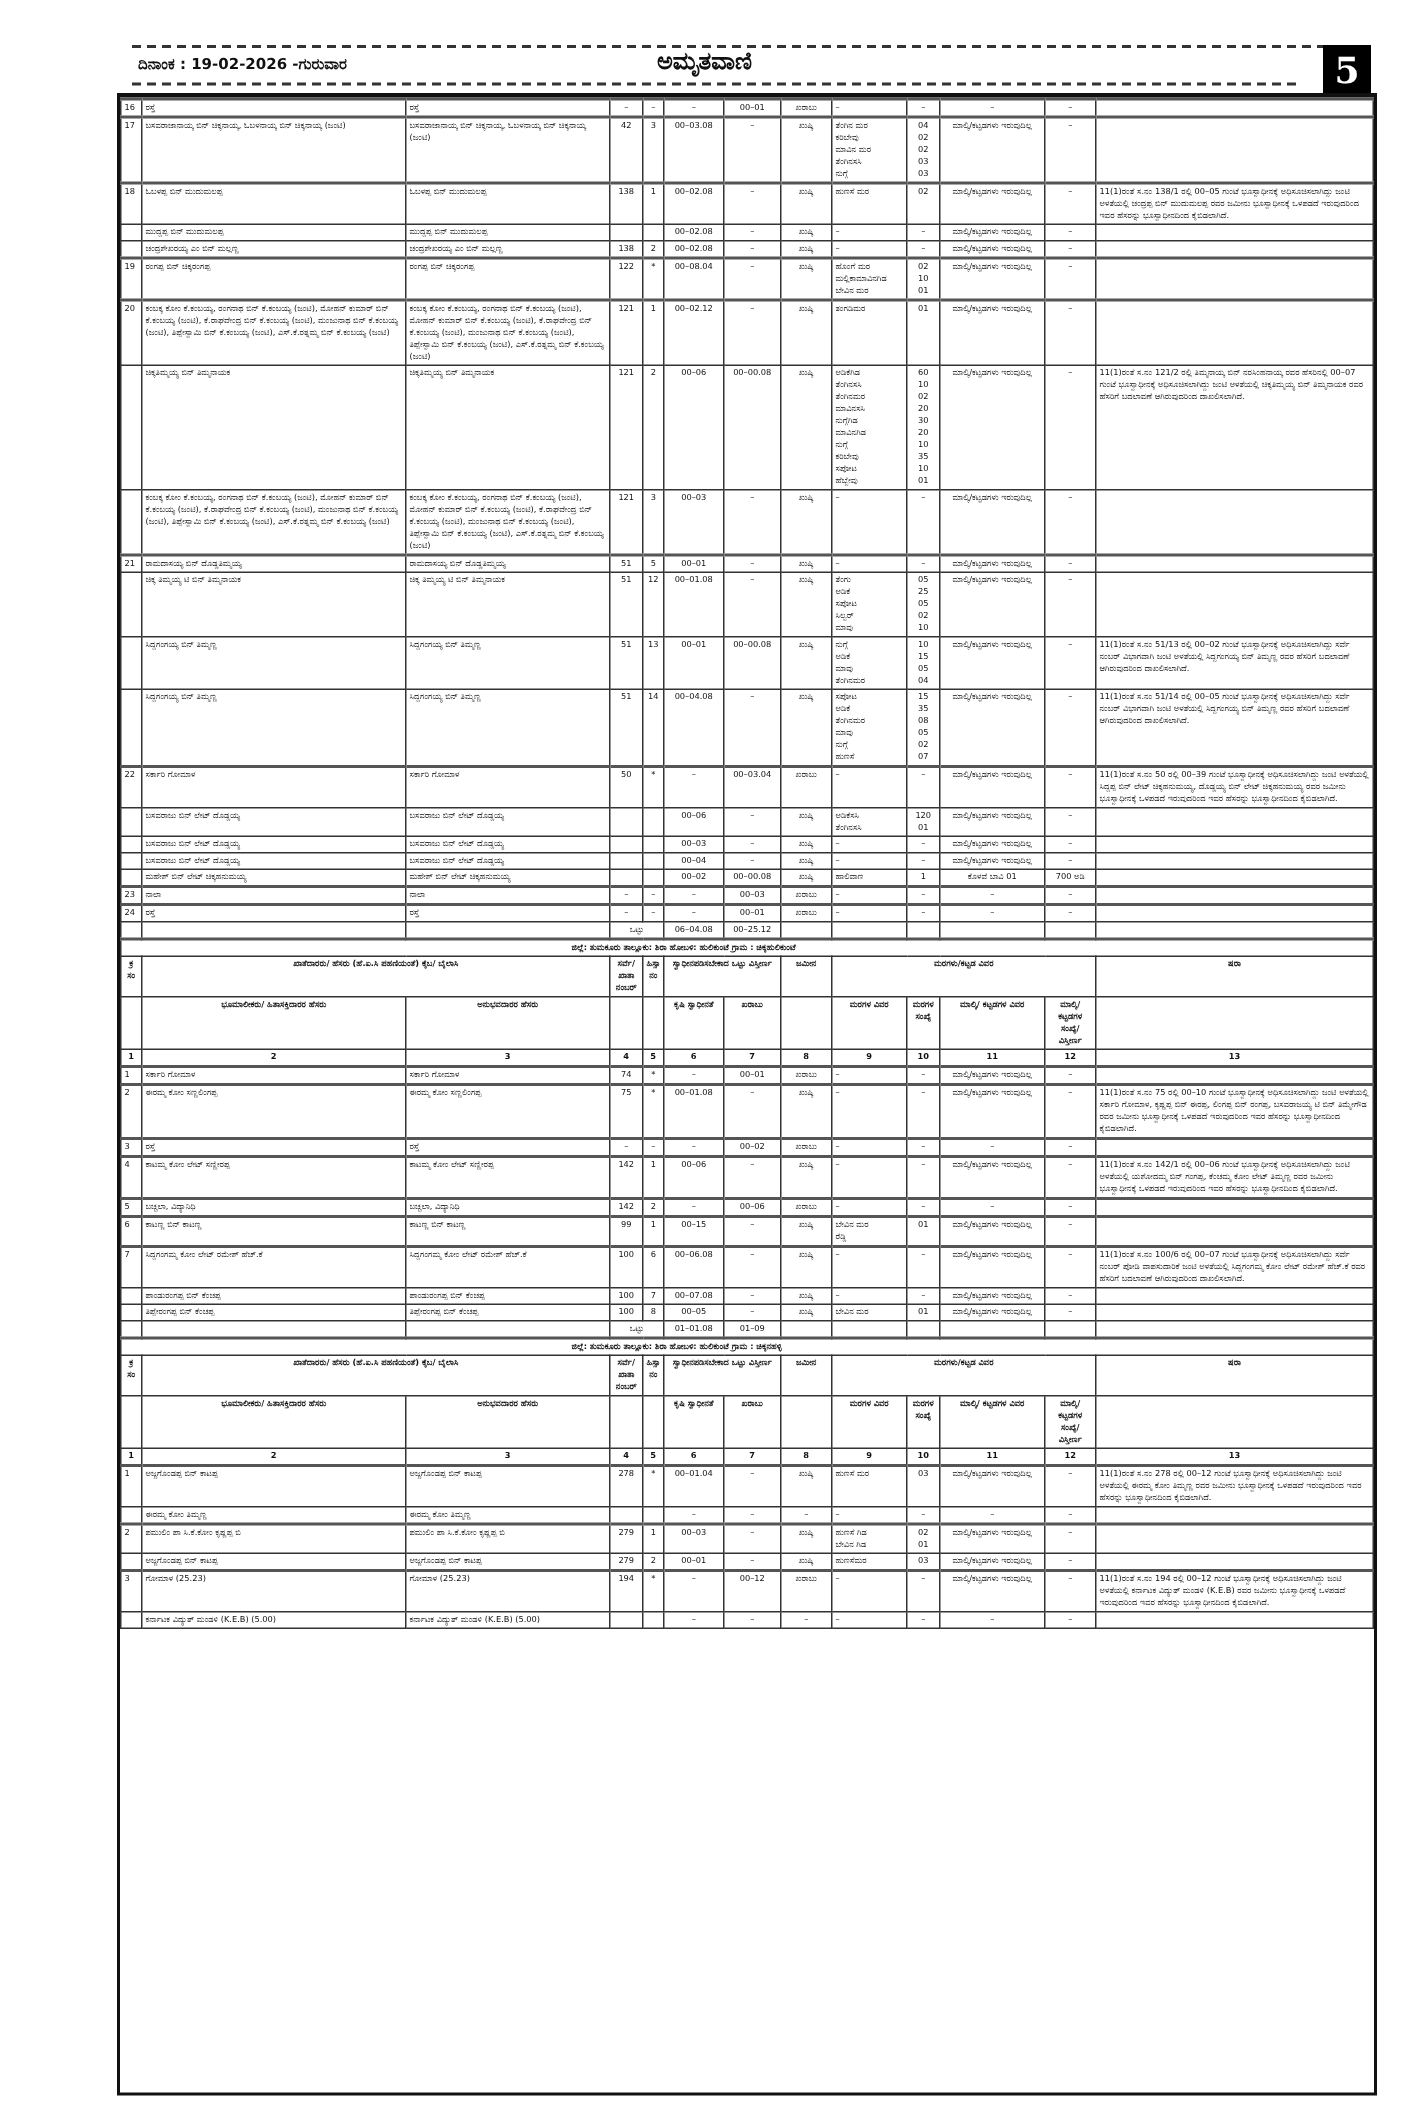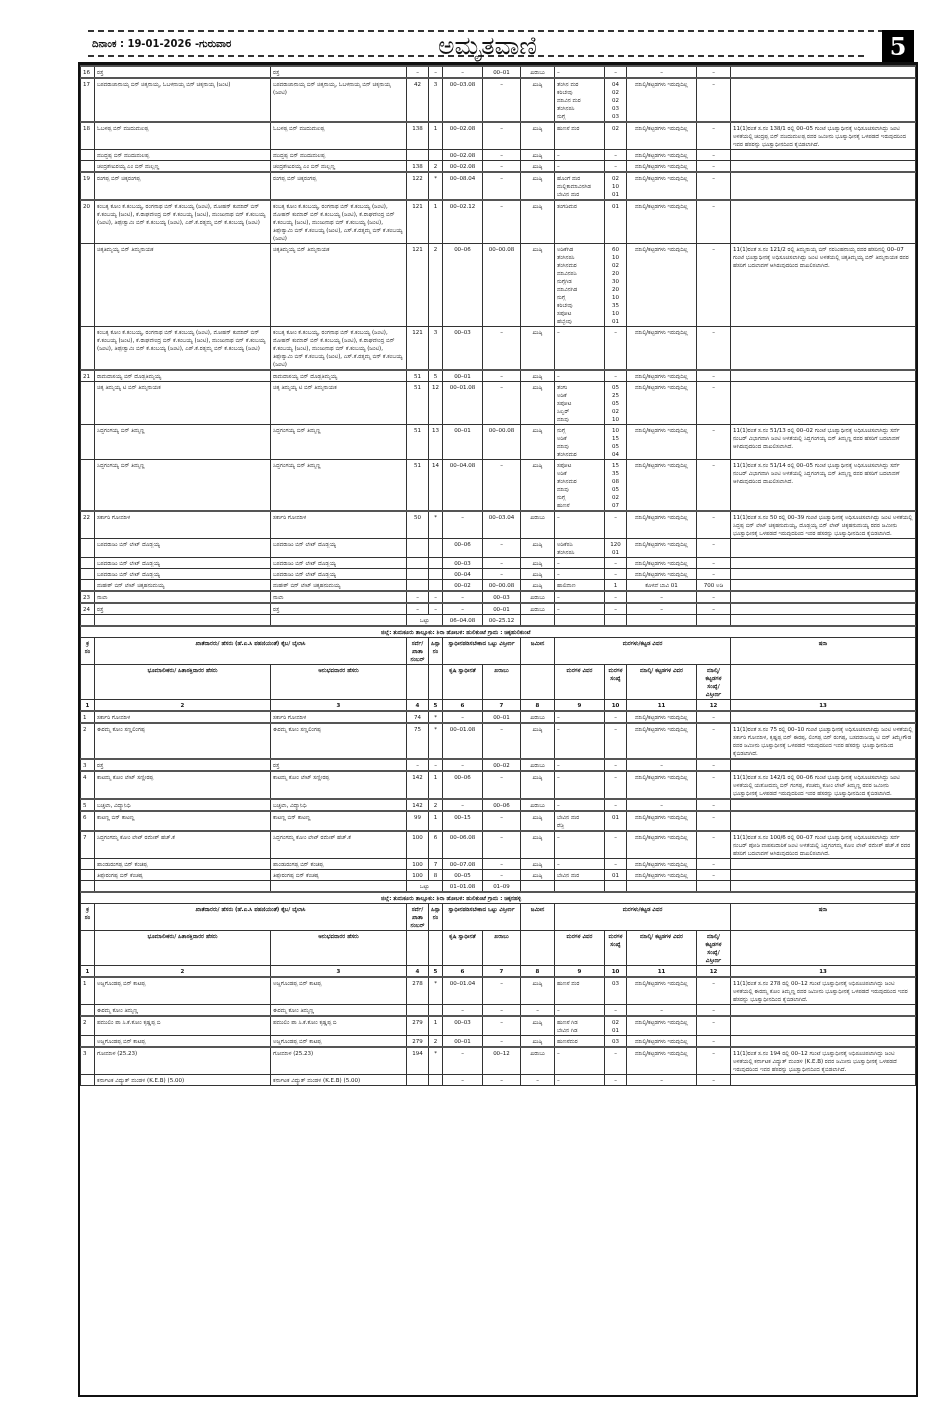--- a/index.html
+++ b/index.html
@@ -2,38 +2,38 @@
 <html><head>
 <meta charset="utf-8">
 <style>
   html, body { margin:0; padding:0; background:#fff; }
   body { width:945px; height:1418px; position:relative; overflow:hidden;
          font-family:"DejaVu Sans", sans-serif; color:#111; }
   .masthead { position:absolute; left:78px; top:26px; width:836px; height:36px; }
   .dash-top { position:absolute; left:10px; right:0; top:4px; border-top:2px dashed #333; }
   .dash-bot { position:absolute; left:10px; right:50px; top:29px; border-top:2px dashed #333; }
   .date { position:absolute; left:14px; top:12px; font-size:10px; font-weight:bold; }
-  .title { position:absolute; left:360px; top:5px; font-size:25px; font-weight:normal; font-family:"DejaVu Serif", serif; }
+  .title { position:absolute; left:360px; top:5px; font-size:16px; font-weight:bold; font-family:"DejaVu Serif", serif; }
   .pageno { position:absolute; right:0; top:4px; width:32px; height:34px; background:#000; color:#fff;
             font-family:"DejaVu Serif", serif; font-weight:bold; font-size:24px; text-align:center; line-height:34px; }
   .sheet { position:absolute; left:78px; top:62px; width:836px; height:1330px; border:2px solid #111; border-top:3px solid #111; }
   table { border-collapse:collapse; width:100%; table-layout:fixed; font-size:5.5px; line-height:8px; }
   td { border:1px solid #333; padding:1px 2px; vertical-align:top; overflow:hidden; }
   td.c { text-align:center; }
   .thick td { border-top:2px solid #555; }
   .head td { text-align:center; font-weight:bold; }
   .banner td { text-align:left; padding-left:300px; font-weight:bold; border-top:2px solid #555; }
 </style>
 </head>
 <body>
 
 <div class="masthead">
   <div class="dash-top"></div>
   <div class="dash-bot"></div>
-  <div class="date">ದಿನಾಂಕ : 19-01-2026 -ಗುರುವಾರ</div>
+  <div class="date">ದಿನಾಂಕ : 19-02-2026 -ಗುರುವಾರ</div>
   <div class="title">ಅಮೃತವಾಣಿ</div>
   <div class="pageno">5</div>
 </div>
 
 <div class="sheet">
   <table>
     <colgroup>
       <col style="width:14px">
         <col style="width:176px">
         <col style="width:136px">

